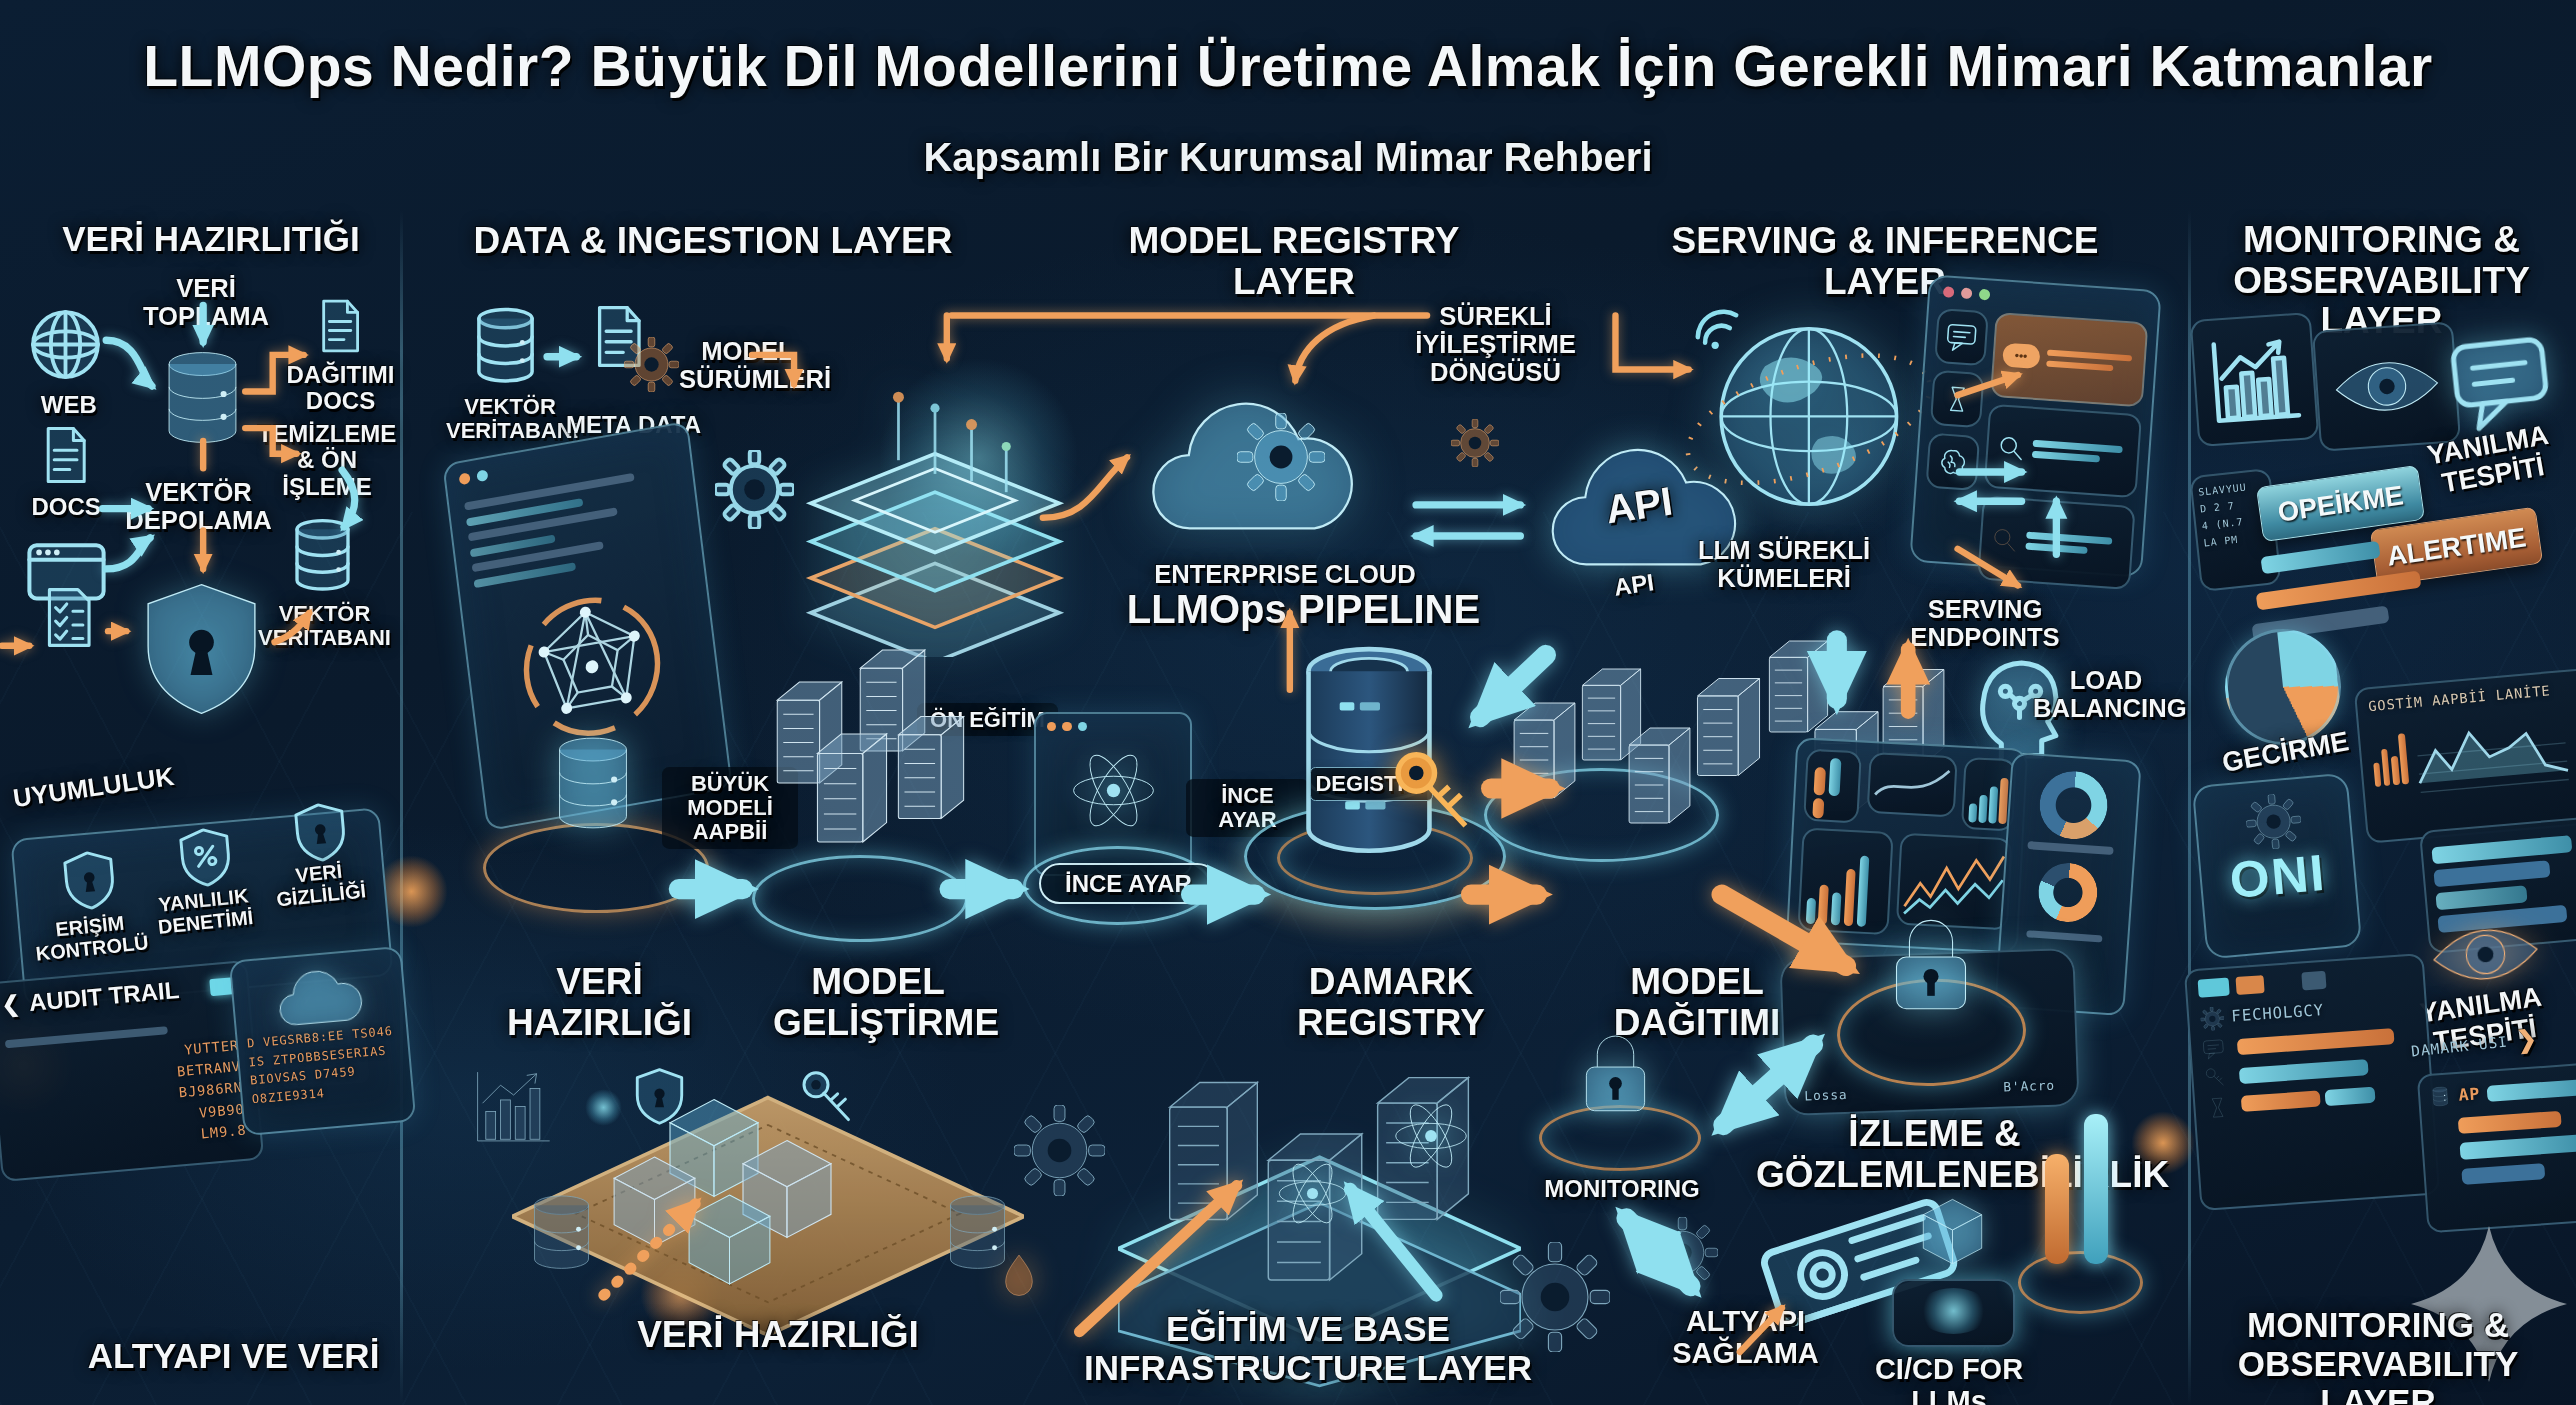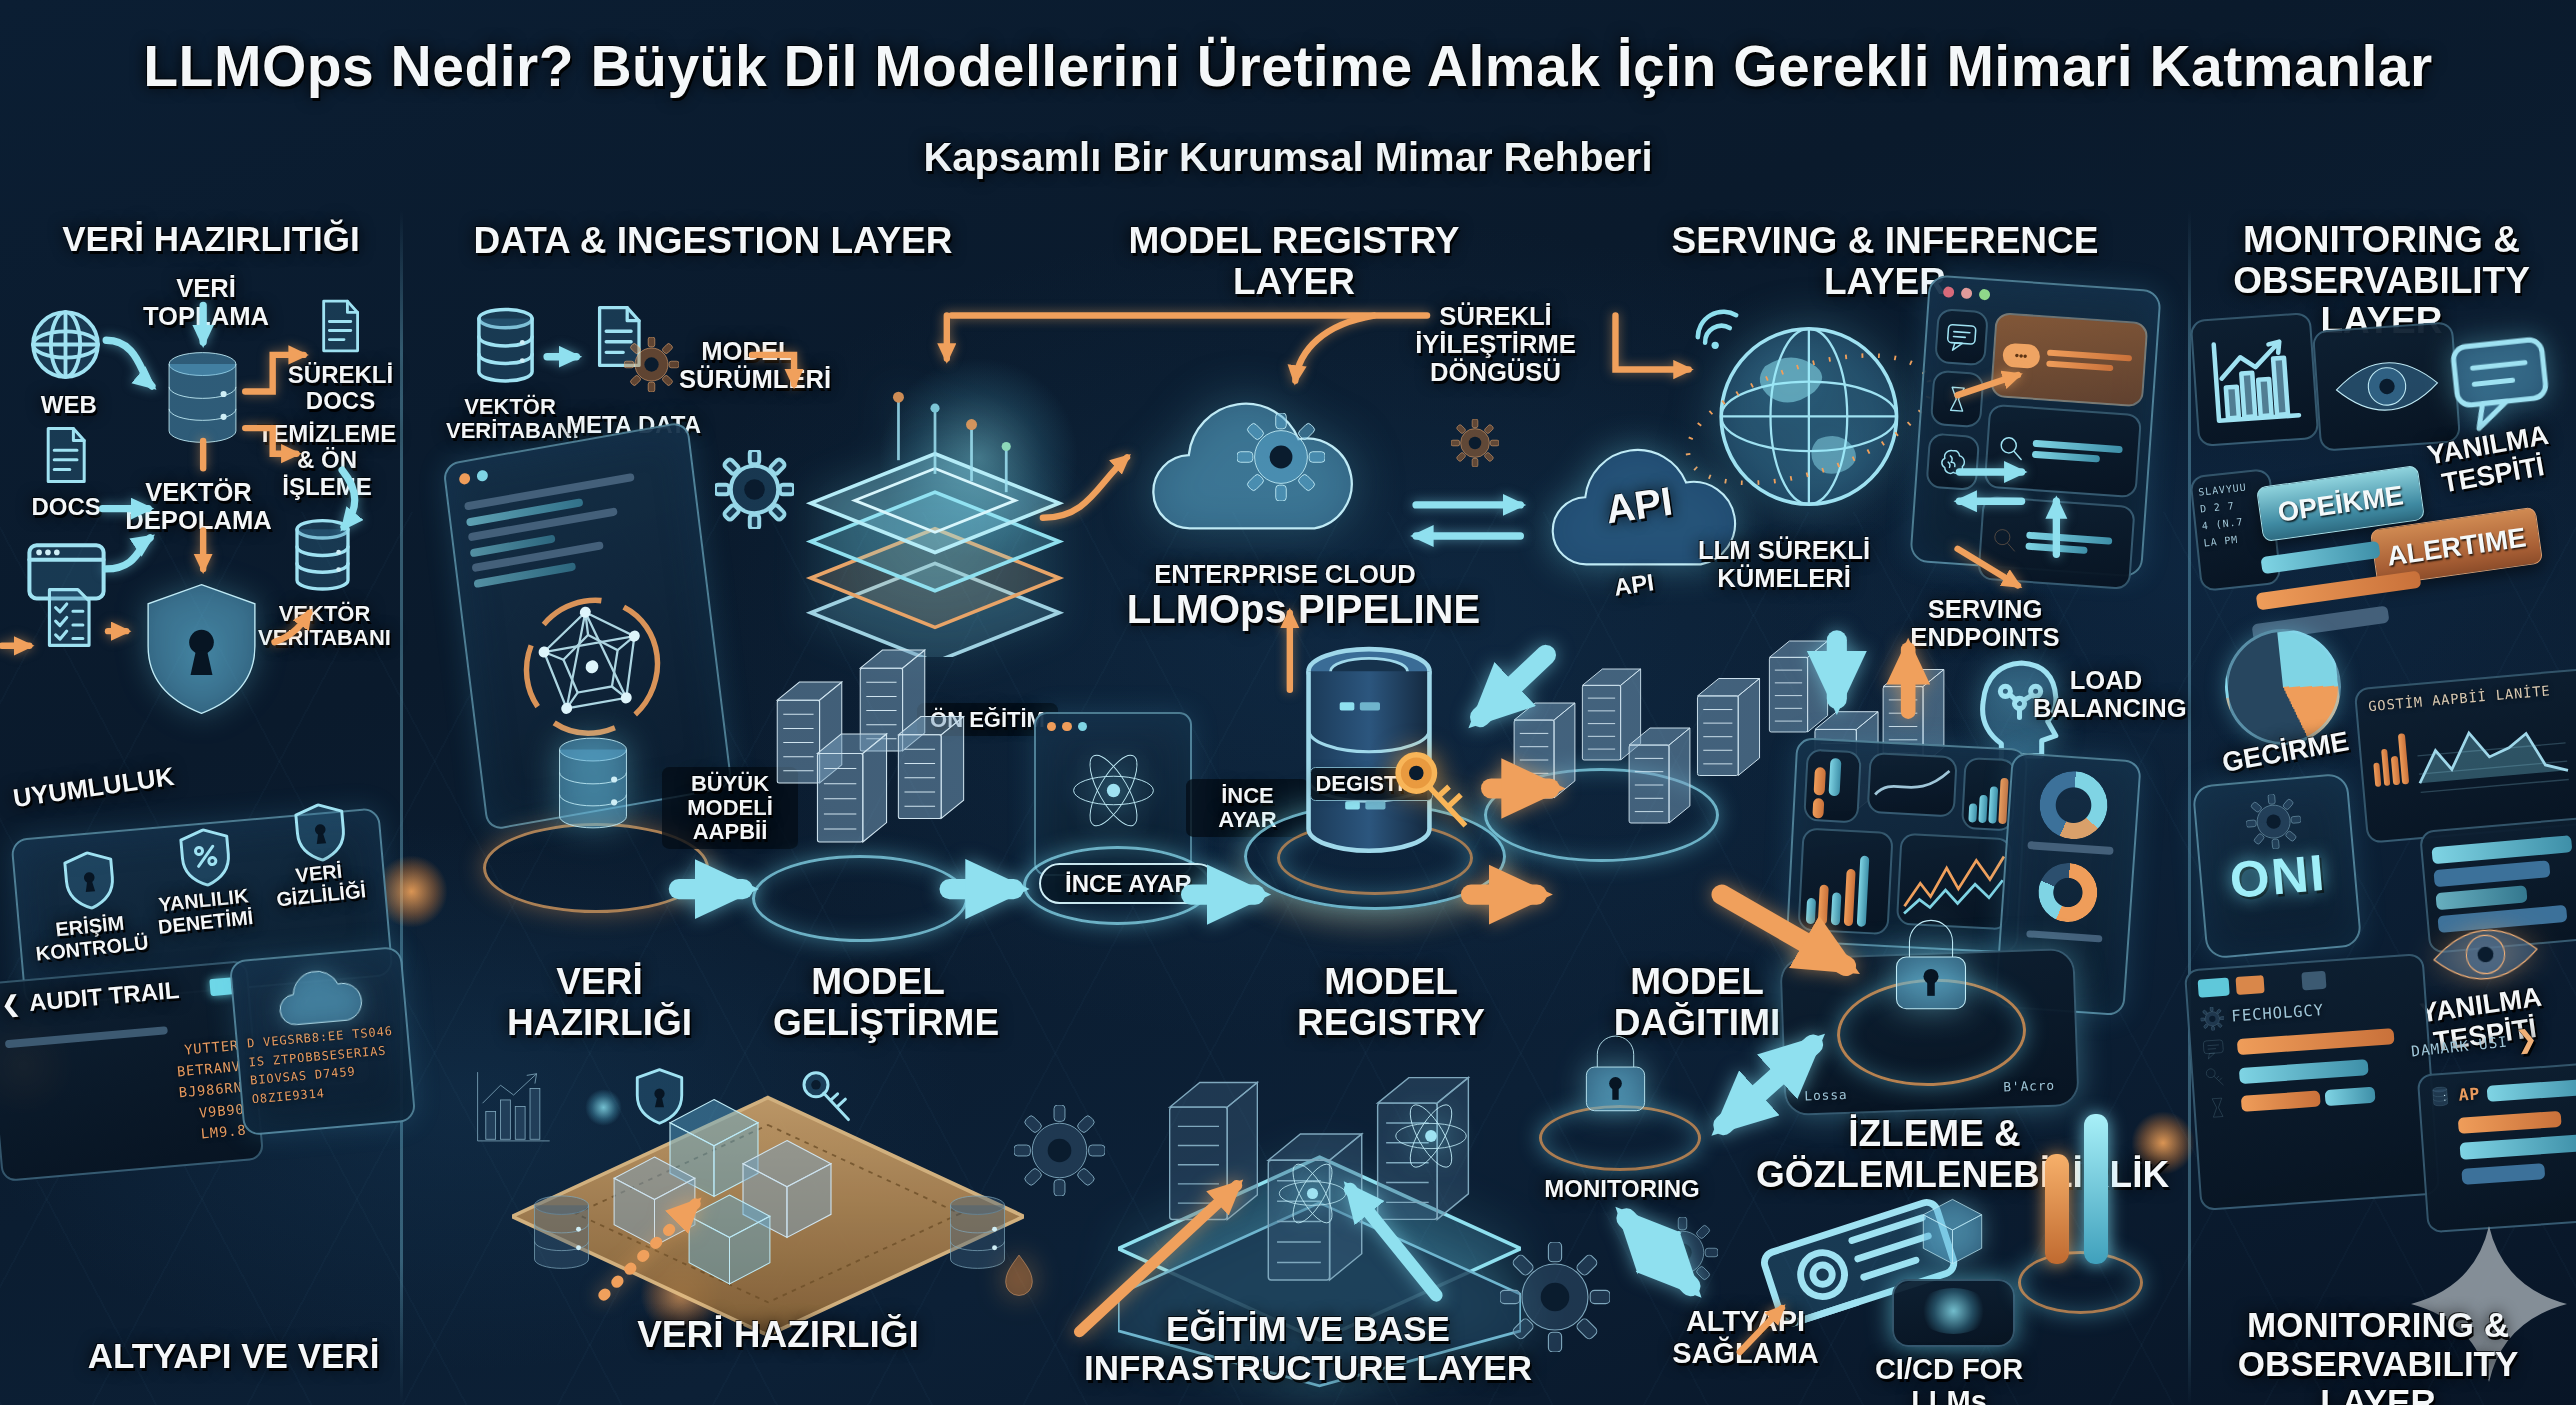--- a/index.html
+++ b/index.html
@@ -225,21 +225,21 @@
       <use href="#i-browser" class="ic"></use>
     </svg>
 
   <svg class="ab" style="left:157px;top:348px" width="91" height="106" viewBox="0 0 100 116">
       <use href="#i-db" class="ic-b"></use>
     </svg>
 
   <svg class="ab" style="left:311px;top:295px" width="57" height="62" viewBox="0 0 62 68">
       <use href="#i-doc" class="ic"></use>
     </svg>
-  <div class="ab lbl t26" style="left:274px;top:362px;width:133px">SÜREKLİ DOCS</div>
+  <div class="ab lbl t26" style="left:274px;top:362px;width:133px">DAĞITIMI DOCS</div>
   <div class="ab lbl t26" style="left:254px;top:421px;width:146px">TEMİZLEME &amp; ÖN İŞLEME</div>
   <div class="ab lbl t28" style="left:123px;top:478px;width:151px">VEKTÖR DEPOLAMA</div>
 
   <svg class="ab" style="left:285px;top:517px" width="75" height="81" viewBox="0 0 82 88">
       <use href="#i-db" class="ic"></use>
     </svg>
   <div class="ab lbl t24" style="left:258px;top:602px;width:133px">VEKTÖR VERİTABANI</div>
 
   <svg class="ab" style="left:133px;top:576px;filter:drop-shadow(0 0 14.6px rgba(110,215,240,.55))" width="137" height="146" viewBox="0 0 150 160">
       <use href="#i-shield" class="ic-b"></use>
@@ -480,21 +480,21 @@
       <rect x="74" y="68" width="22" height="9" rx="2" fill="#6fb4cc"></rect>
     <rect x="58" y="176" width="16" height="9" rx="2" fill="#8fe0ef"></rect>
       <rect x="80" y="176" width="22" height="9" rx="2" fill="#6fb4cc"></rect>
   </svg>
   <div class="ab" style="left:1310px;top:767px;width:117px;background:rgba(10,24,38,.9);border:1.8px solid #7fb6cc;border-radius:5.5px;padding:3.7px 1.8px">
     <div class="lbl t24">DEGISTRY</div>
   </div>
   <svg class="ab" style="left:1389px;top:715px;filter:drop-shadow(0 0 12.8px rgba(250,170,70,.75))" width="91" height="156" viewBox="0 0 100 170">
       <use href="#i-key" class="ic-o" style="stroke:#f8b558;fill:#e99a3f;stroke-width:6"></use>
     </svg>
-  <div class="ab lbl t40" style="left:1281px;top:962px;width:220px">MODEL REGISTRY</div>
+  <div class="ab lbl t40" style="left:1281px;top:962px;width:220px">DAMARK REGISTRY</div>
 
   <svg class="ab" style="left:1118px;top:1148px;filter:drop-shadow(0 0 24px rgba(110,220,240,.4))" width="403" height="257" viewBox="0 0 440 281">
     <polygon points="220,10 440,110 220,210 0,110" fill="rgba(70,150,185,.25)" stroke="#8fe0ef" stroke-width="4"></polygon>
     <polygon points="220,60 440,160 440,200 220,260 0,200 0,160" fill="rgba(25,55,80,.8)" stroke="#6fb6cf" stroke-width="3"></polygon>
   </svg>
   <svg class="ab" style="left:1145px;top:1032px" width="137" height="238" viewBox="0 0 150 260">
       <use href="#i-tower" class="ic-dim"></use>
     </svg>
   <svg class="ab" style="left:1242px;top:1079px" width="146" height="256" viewBox="0 0 160 280">
       <use href="#i-tower" class="ic-dim"></use>

